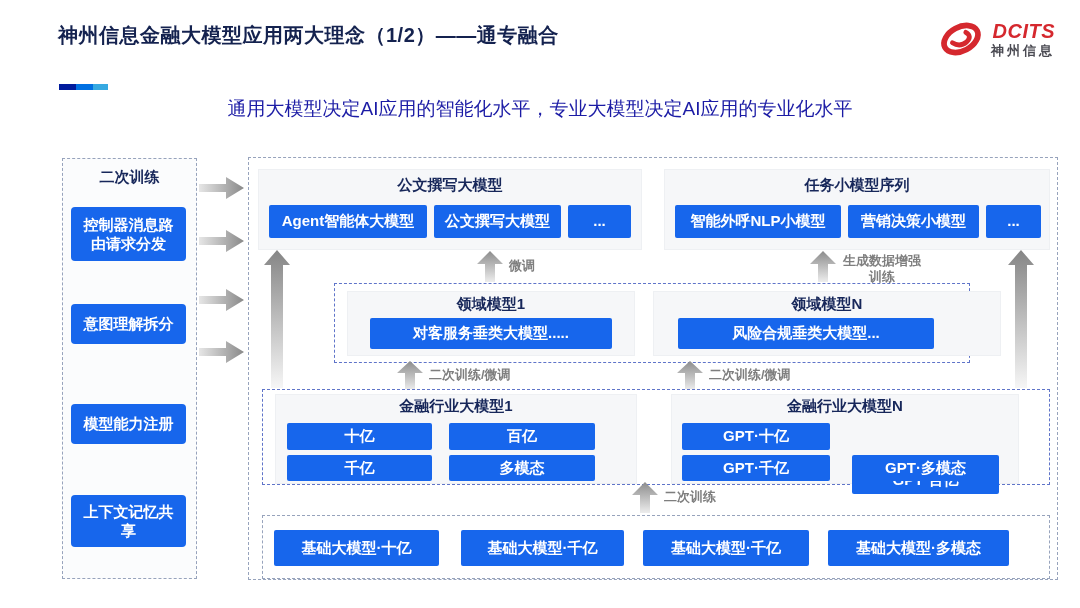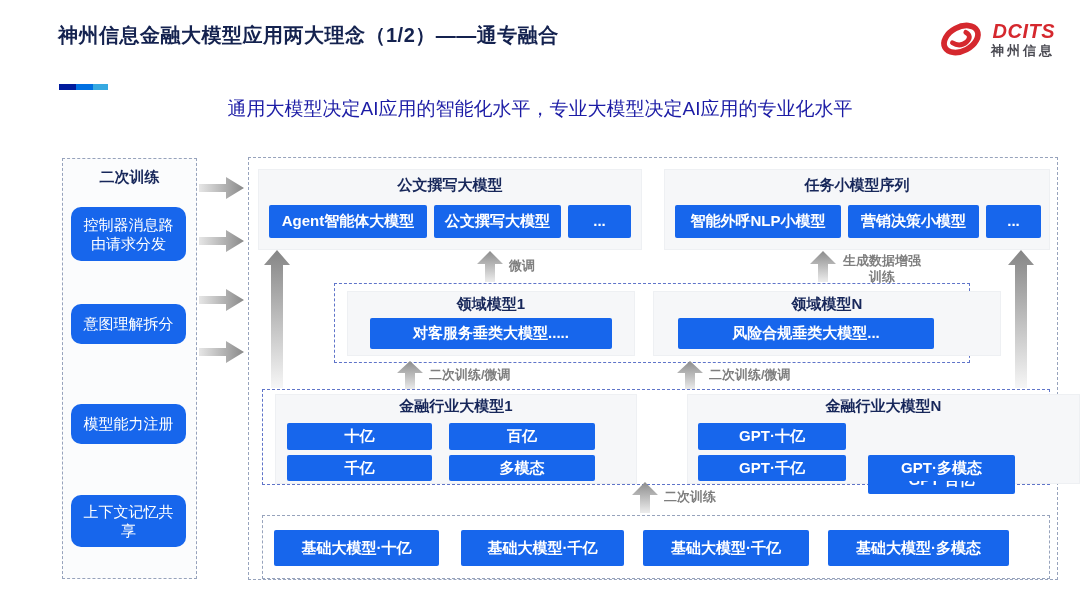--- a/index.html
+++ b/index.html
@@ -19,22 +19,22 @@
   .dashed-blue{border:1px dashed #5F74C9;}
   .panel{background:#F6F7F9;border:1px solid #EEF0F3;}
   .phead{position:absolute;left:0;right:0;text-align:center;font-size:15px;font-weight:900;color:#17275A;}
   .btn{position:absolute;background:#1766EC;color:#ffffff;display:flex;align-items:center;justify-content:center;
        font-size:15px;font-weight:600;border-radius:2px;text-align:center;line-height:1.25;}
   .lbl{position:absolute;font-size:13px;font-weight:bold;color:#7E7E7E;line-height:1.2;}
 
   .sidebar{left:62px;top:158px;width:133px;height:419px;background:#FBFCFD;}
   .sb-title{position:absolute;left:0;right:0;top:9px;text-align:center;font-size:15px;font-weight:900;color:#17275A;}
   .sb-item{position:absolute;left:8px;width:115px;background:#1766EC;color:#fff;display:flex;align-items:center;
-           justify-content:center;text-align:center;font-size:15px;font-weight:400;line-height:1.3;padding:0 6px;
-           box-sizing:border-box;border-radius:10px;}
+           justify-content:center;text-align:center;font-size:15px;font-weight:700;line-height:1.3;padding:0 6px;
+           box-sizing:border-box;border-radius:4px;}
 </style>
 </head>
 <body>
 
 <div class="slide">
 
   <svg width="0" height="0" style="position:absolute">
     <defs>
       <linearGradient id="gradR" x1="0" y1="0" x2="1" y2="0">
         <stop offset="0" stop-color="#E6E6E6"></stop>
@@ -146,21 +146,21 @@
   <div class="lbl" style="left:709px;top:367px;">二次训练/微调</div>
 
   <div class="abs dashed-blue" style="left:262px;top:389px;width:786px;height:94px;background:#fff;">
     <div class="panel" style="position:absolute;left:12px;top:4px;width:360px;height:88px;">
       <div class="phead" style="top:2px;">金融行业大模型1</div>
       <div class="btn" style="left:11px;top:28px;width:145px;height:27px;">十亿</div>
       <div class="btn" style="left:173px;top:28px;width:146px;height:27px;">百亿</div>
       <div class="btn" style="left:11px;top:60px;width:145px;height:26px;">千亿</div>
       <div class="btn" style="left:173px;top:60px;width:146px;height:26px;">多模态</div>
     </div>
-    <div class="panel" style="position:absolute;left:424px;top:4px;width:346px;height:88px;padding-left:45px;">
+    <div class="panel" style="position:absolute;left:408px;top:4px;width:346px;height:88px;">
       <div class="phead" style="top:2px;">金融行业大模型N</div>
       <div class="btn" style="left:10px;top:28px;width:148px;height:27px;">GPT·十亿</div>
       <div class="btn" style="left:180px;top:28px;width:147px;height:27px;margin-top:44px;">GPT·百亿</div>
       <div class="btn" style="left:180px;top:60px;width:147px;height:26px;">GPT·多模态</div>
       <div class="btn" style="left:10px;top:60px;width:148px;height:26px;">GPT·千亿</div>
     </div>
   </div>
 
   <svg class="abs" style="left:632px;top:482px" width="26" height="31">
       <polygon points="13,0 26,13 18,13 18,31 8,31 8,13 0,13" fill="url(#gradU)"></polygon>

